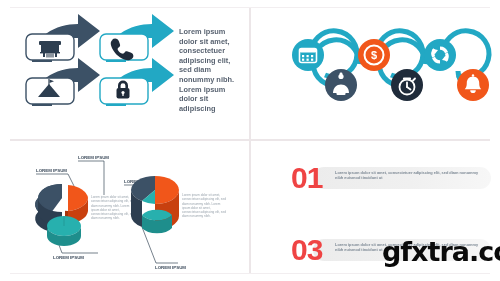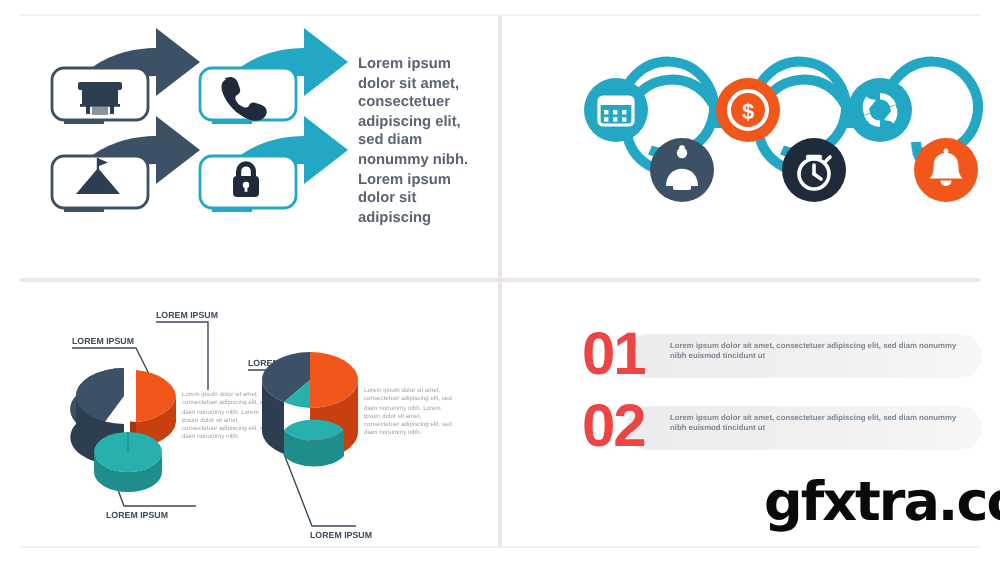--- a/index.html
+++ b/index.html
@@ -244,23 +244,23 @@
   </div>
 
   <div class="panel" id="panel-numbers">
 
     <div class="num-item" style="top:22px;">
       <div class="num-pill"></div>
       <div class="num-fig">01</div>
       <div class="num-txt">Lorem ipsum dolor sit amet, consectetuer adipiscing elit, sed diam nonummy nibh euismod tincidunt ut</div>
     </div>
 
-    <div class="num-item" style="top:58px;">
+
+    <div class="num-item" style="top:94px;">
       <div class="num-pill"></div>
-      <div class="num-fig">02</div>
+      <div class="num-fig">03</div>
       <div class="num-txt">Lorem ipsum dolor sit amet, consectetuer adipiscing elit, sed diam nonummy nibh euismod tincidunt ut</div>
     </div>
 
-
     <div class="watermark">gfxtra.com</div>
   </div>
 
 </div>
 
 </body></html>

